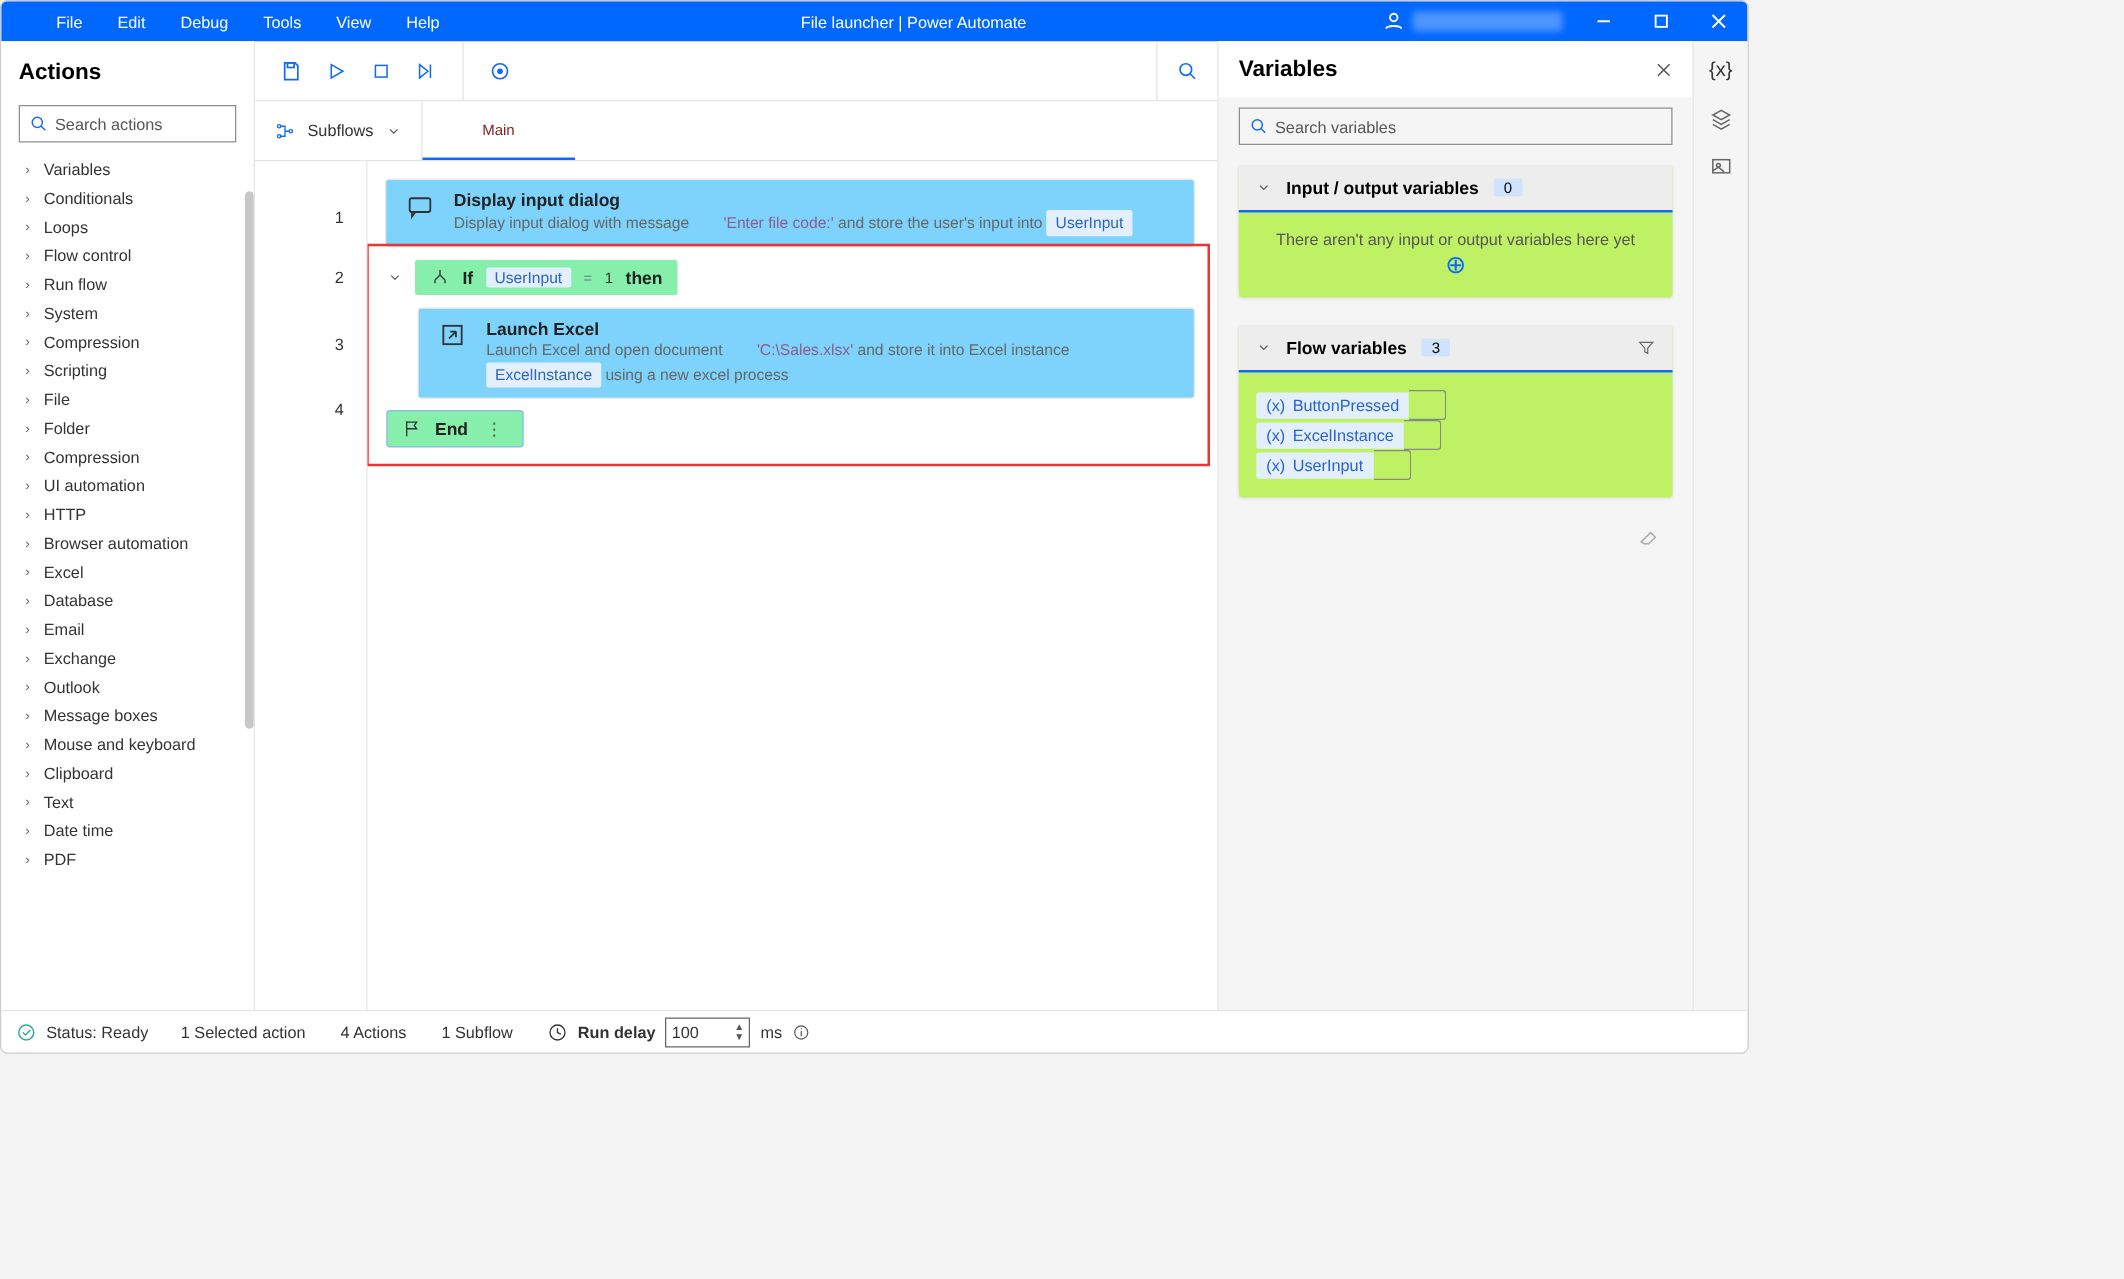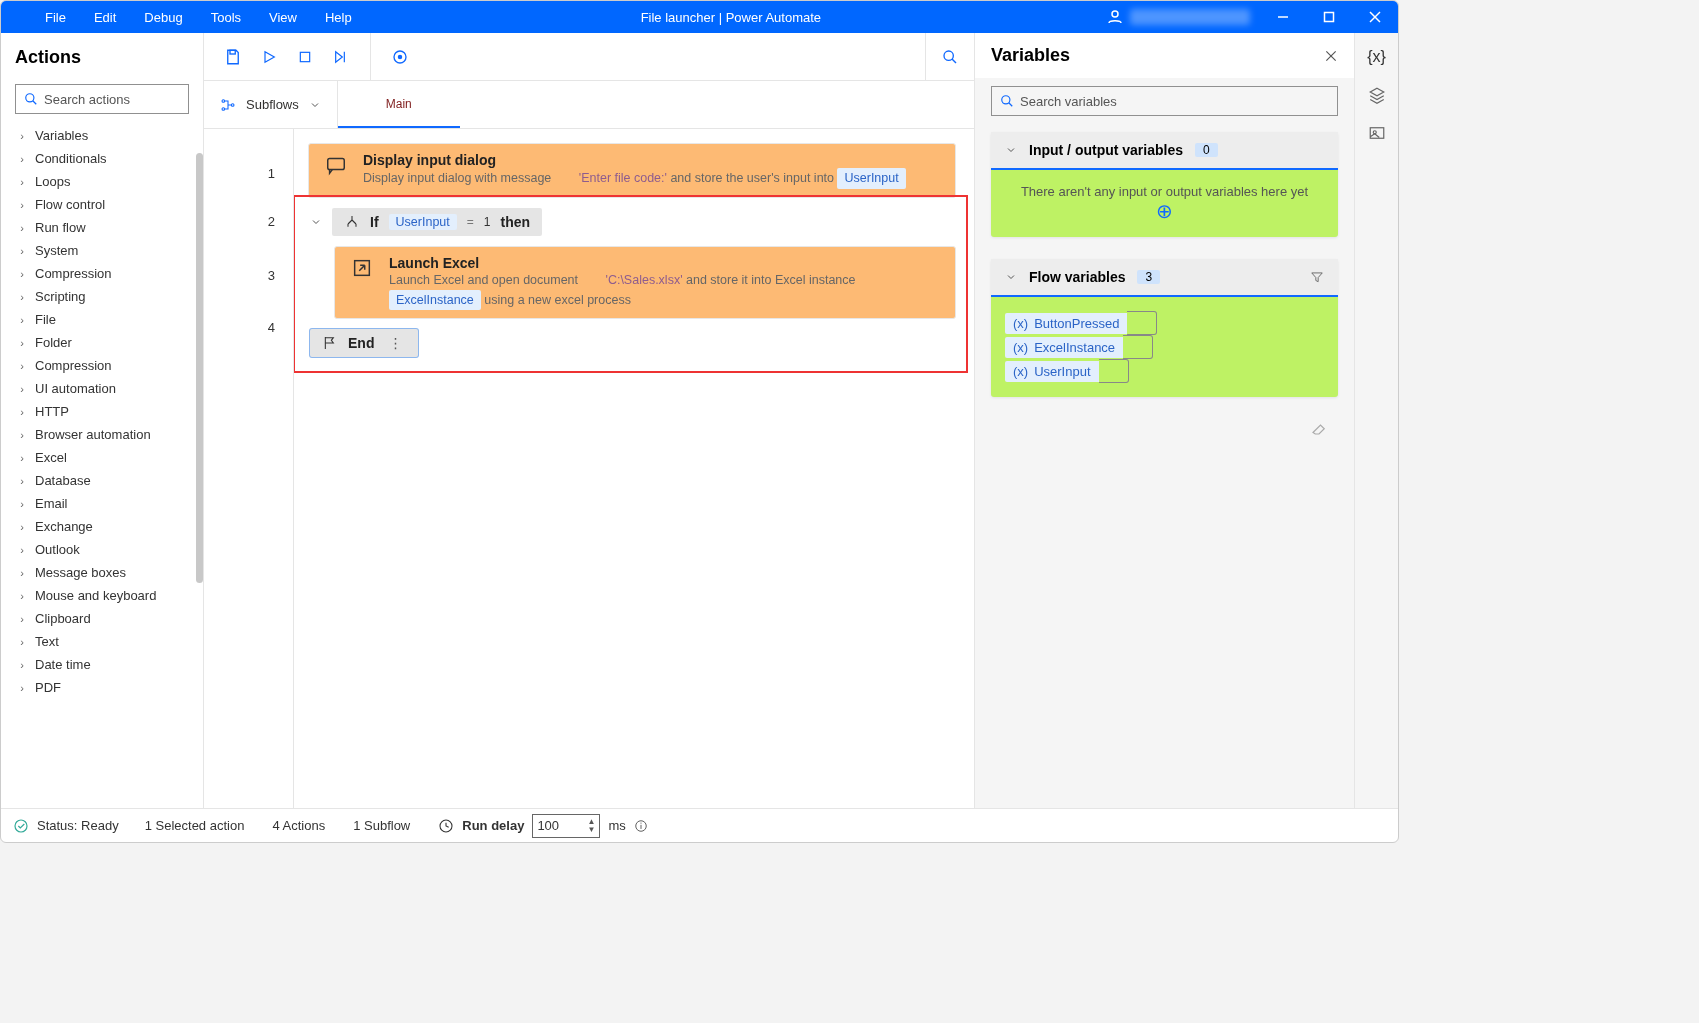--- a/index.html
+++ b/index.html
@@ -37,31 +37,31 @@
 .main-col { flex:1; display:flex; flex-direction:column; min-width:0;}
 .subflow-bar { height:48px; border-bottom:1px solid #e5e5e5; display:flex; align-items:stretch; }
 .subflows-tab { display:flex; align-items:center; gap:10px; padding:0 16px; border-right:1px solid #e5e5e5; font-size:13px; color:#323130;}
 .main-tab { display:flex; align-items:center; padding:0 48px; font-size:12px; color:#7f1d1d; border-bottom: 2px solid #1069ff;}
 .canvas { flex:1; display:flex; min-height:0; }
 .gutter { width:90px; border-right:1px solid #e5e5e5; display:flex; flex-direction:column; align-items:flex-end; padding-right:18px; padding-top:18px; font-size:13px; color:#333;}
 .gutter .ln { height:52px; display:flex; align-items:center;}
 .gutter .ln.big { height:64px; }
 .steps { flex:1; padding: 14px 18px 14px 14px; position:relative; overflow:auto;}
 
-.step-card { background:#fdba74; border:1px solid #e7e7e7; border-radius:3px; padding:8px 14px; display:flex; gap:14px; align-items:flex-start; margin-bottom:10px; box-shadow:0 0 0 rgba(0,0,0,0); }
+.step-card { background:#7dd3fc; border:1px solid #e7e7e7; border-radius:3px; padding:8px 14px; display:flex; gap:14px; align-items:flex-start; margin-bottom:10px; box-shadow:0 0 0 rgba(0,0,0,0); }
 .step-card.inner { margin-left:26px; }
 .step-card .ic { width:26px; display:flex; justify-content:center; padding-top:2px; color:#2b2b2b;}
 .step-card h4 { font-size:14px; font-weight:600; color:#222; }
 .step-card p { font-size:12.5px; color:#666; line-height:1.5; }
 .var-chip { background:#e3effd; color:#2b64c7; padding:1px 7px; border-radius:2px; font-size:12.5px; display:inline-block; }
 .lit { color:#8e5c8e;margin-left:24px; }
 
 .highlight-box { position:absolute; border:2px solid #e33; top:66px; left:-1px; right:6px; height:178px; pointer-events:none;}
 
-.if-pill, .end-pill { background:#e5e5e5; border-radius:2px; display:inline-flex; align-items:center; gap:10px; padding:6px 12px; font-size:14px;}
+.if-pill, .end-pill { background:#86efac; border-radius:2px; display:inline-flex; align-items:center; gap:10px; padding:6px 12px; font-size:14px;}
 .if-row, .end-row { display:flex; align-items:center; gap:10px; margin-bottom:10px; padding-left:2px;}
 .if-row .chev2 { color:#555;}
 .small-grey { color:#777; font-size:12px;}
 .kw { font-weight:600; color:#222;}
 
 
 .vars-panel { width:380px; border-left:1px solid #e5e5e5; background:#f5f5f5; display:flex; flex-direction:column;}
 .vars-header { display:flex; align-items:center; justify-content:space-between; padding:12px 16px; background:#fff;}
 .vars-header h3 { font-size:18px; font-weight:600;}
 .vars-search { margin:8px 16px; }

